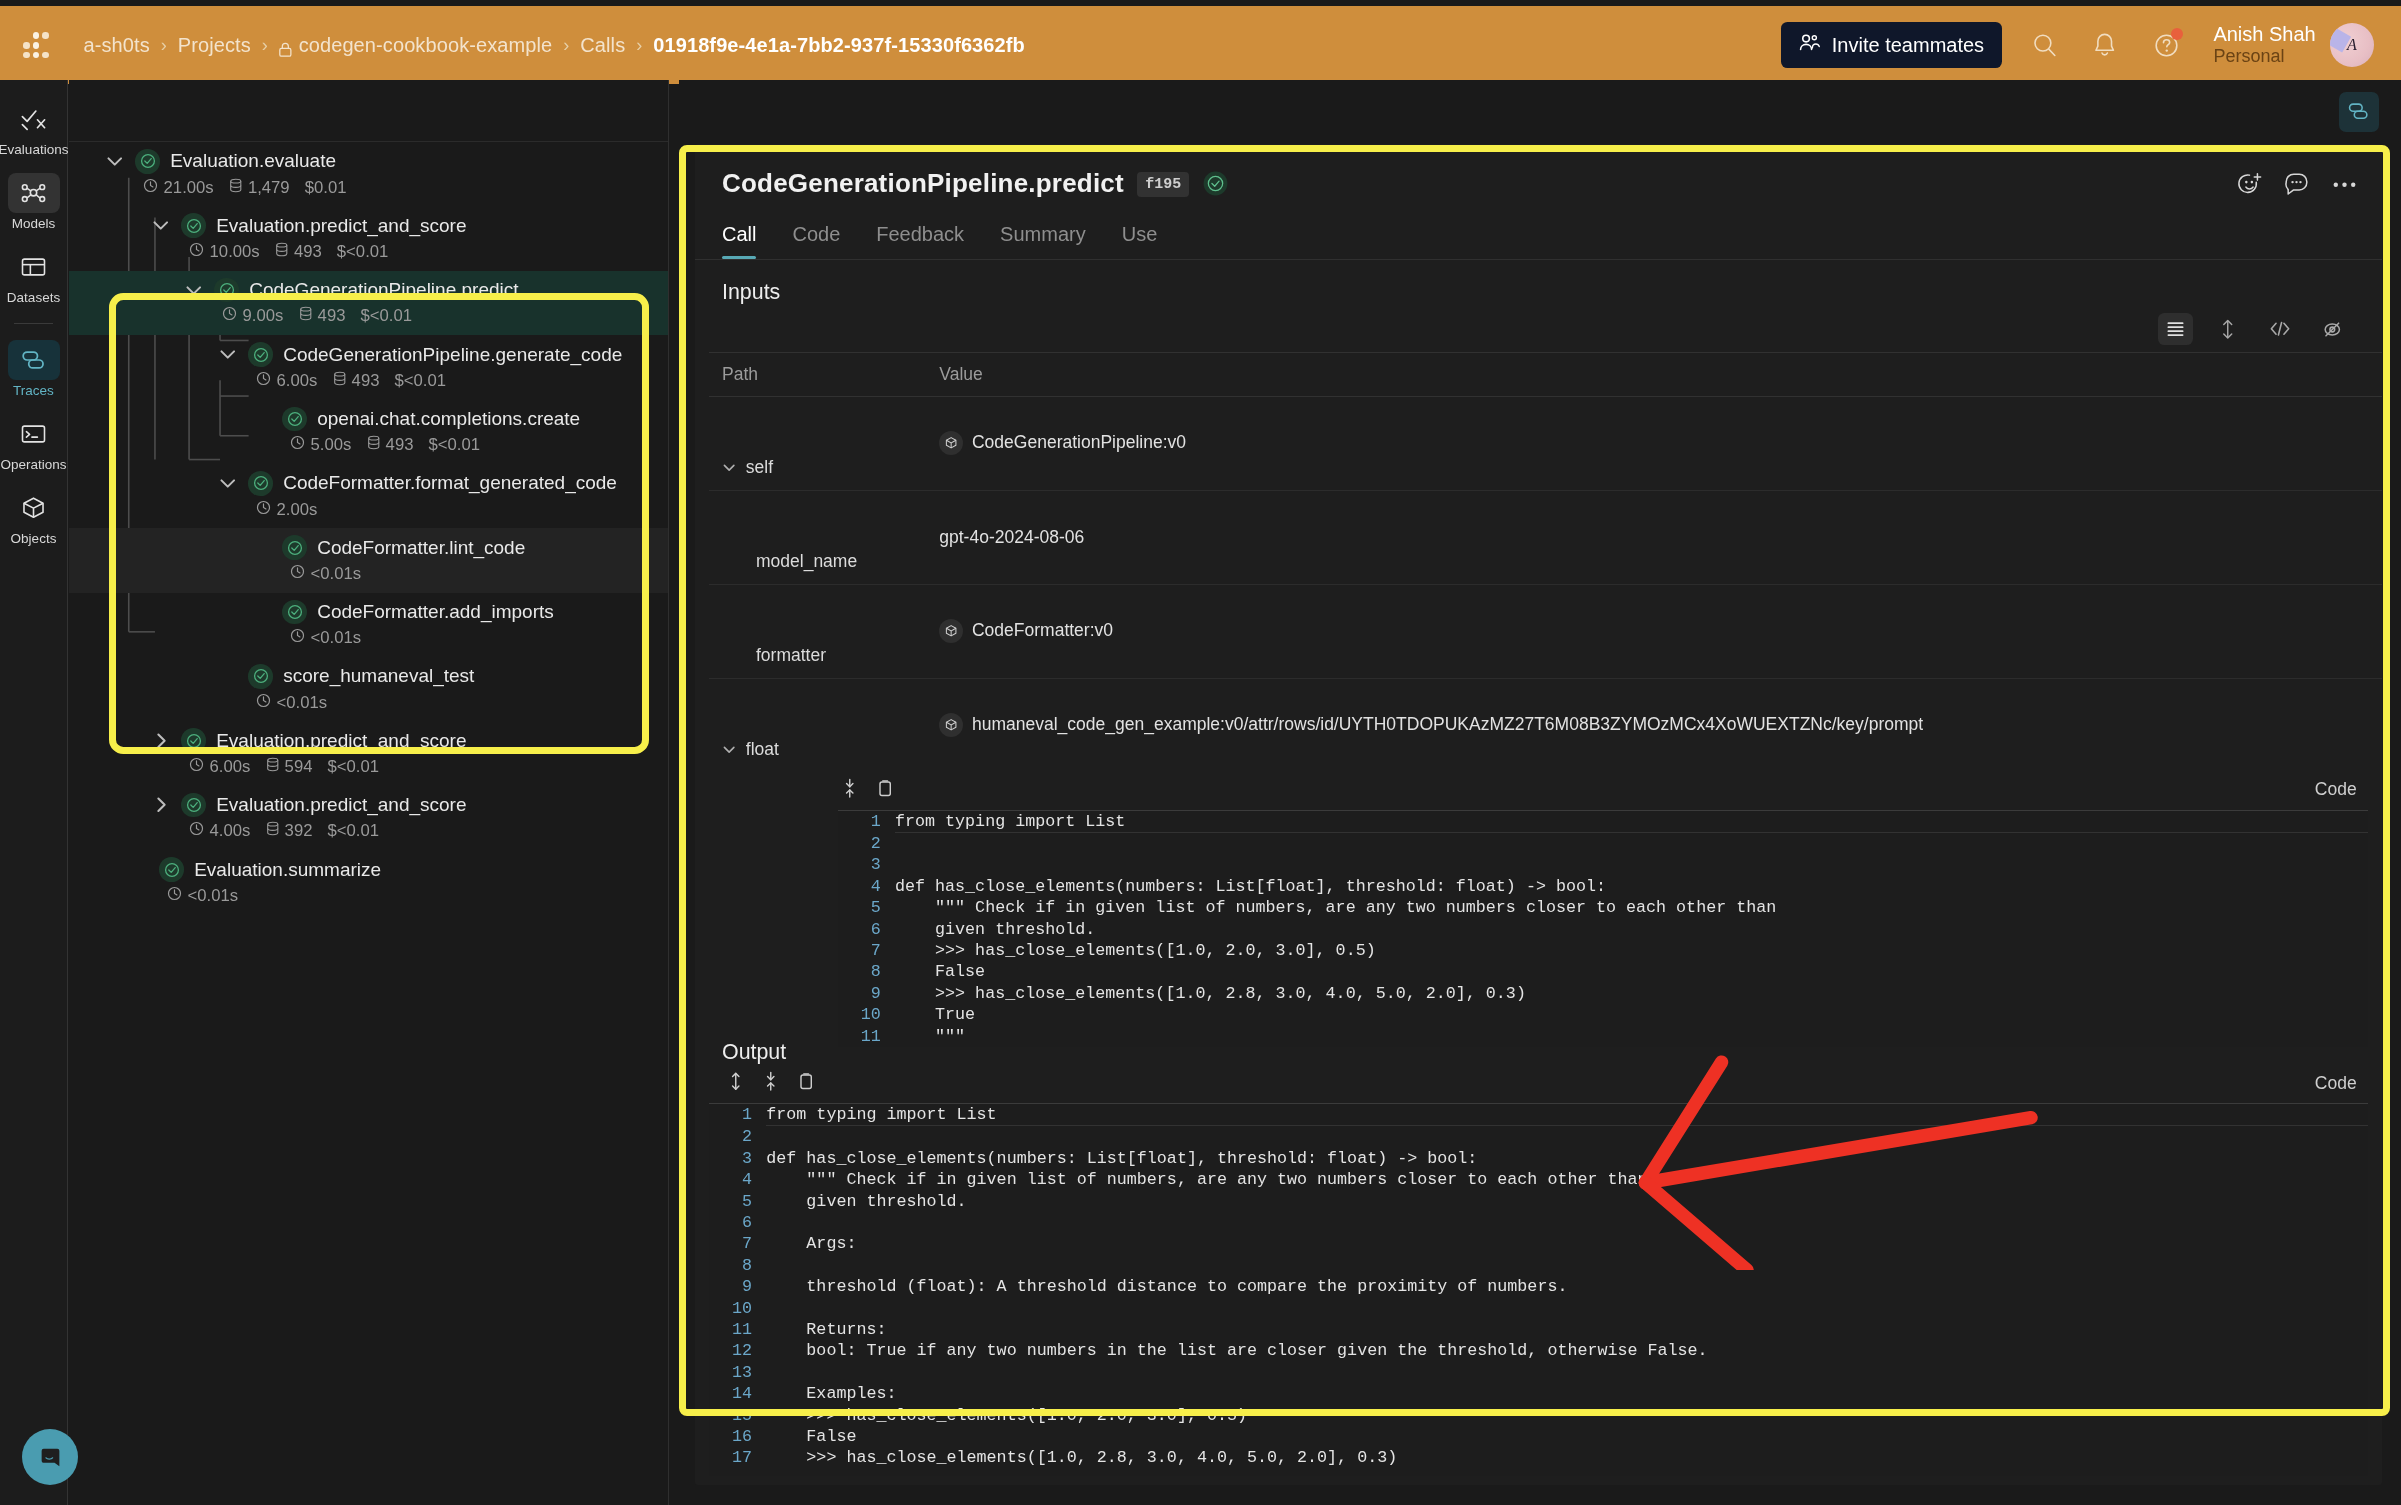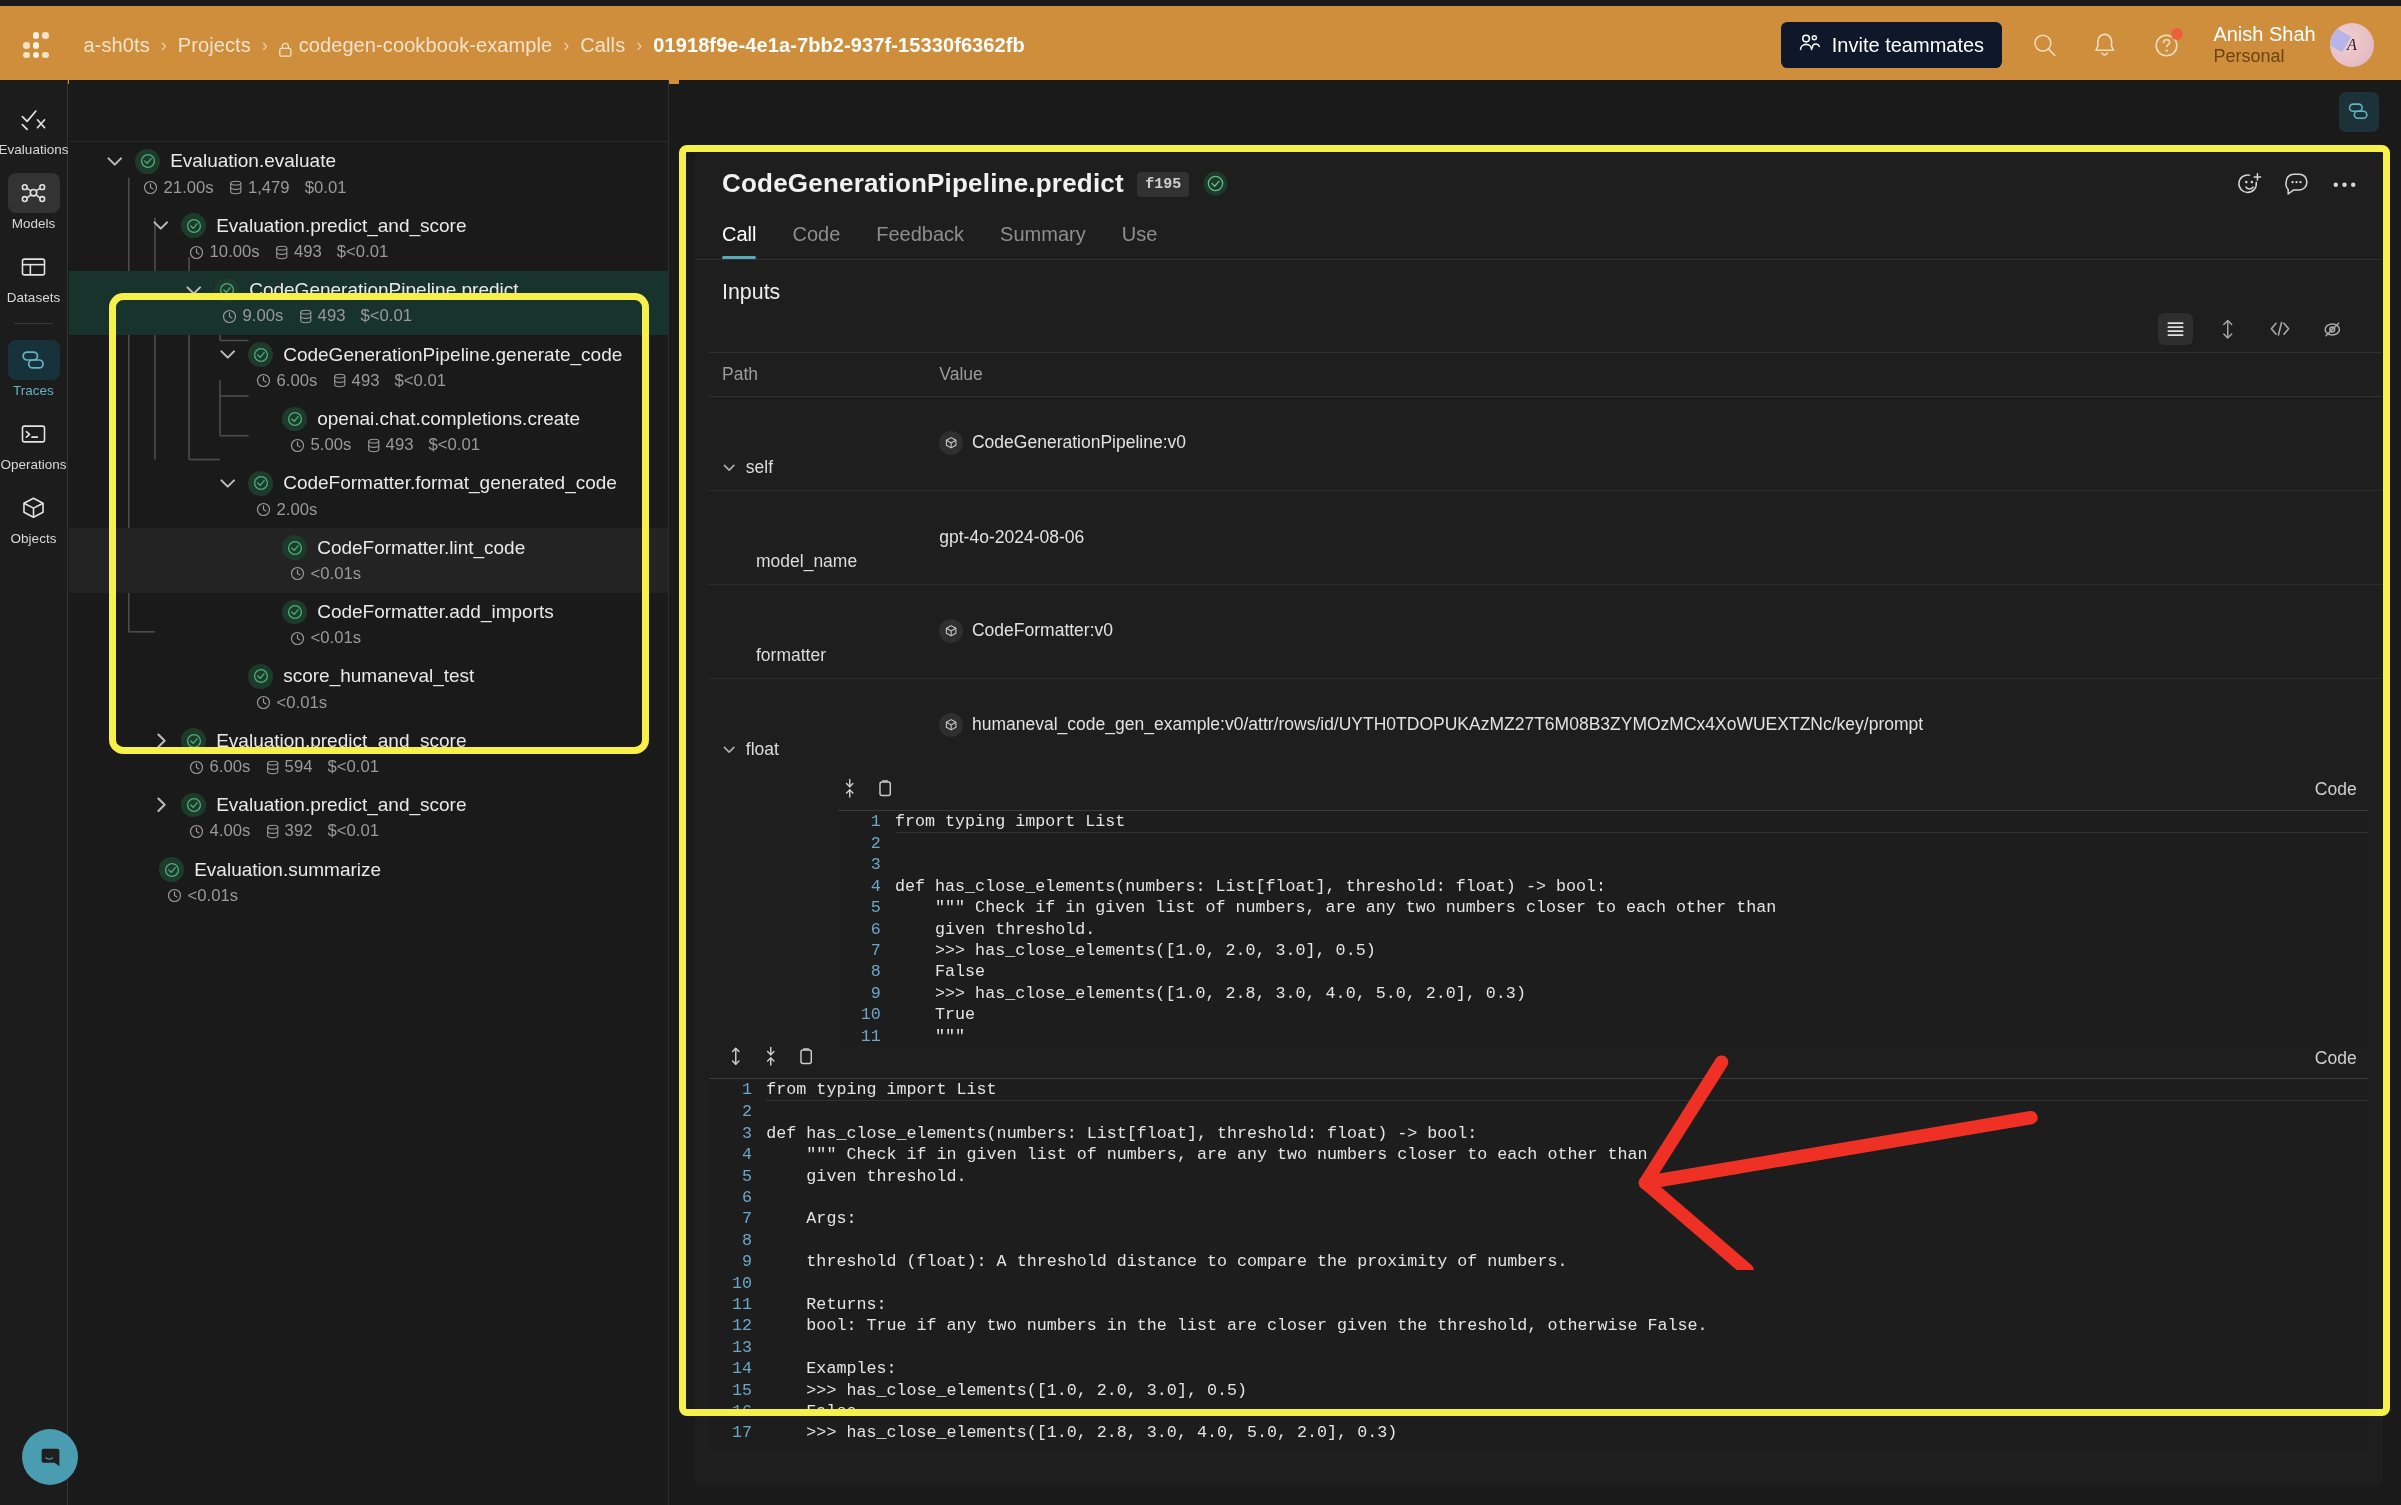--- a/index.html
+++ b/index.html
@@ -91,21 +91,21 @@
   .row-main { display: flex; align-items: center; gap: 10.3px; }
   .chev { width: 20px; height: 20px; flex: none; display:flex;
           align-items:center; justify-content:center; cursor: pointer; }
   .chev.empty { visibility: hidden; }
   .status-ic { width: 24.6px; height: 24.6px; border-radius: 50%;
                background: #1d3a2b; display:flex; align-items:center;
                justify-content:center; flex: none; }
   .row-title { color: #e9e9e9; font-size: 19px; white-space: nowrap; }
   .row-meta { display: flex; align-items: center; gap: 8px;
               color: #9a9a9a; font-size: 16.7px; margin-top: 4px; }
-  .row-meta .mi { display:flex; align-items:center; gap: 5.6px; margin-right: 7.1px; }
+  .row-meta .mi { display:flex; gap: 5.6px; margin-right: 7.1px; }
   .guides { position: absolute; left: 0; top: 0; bottom: 0; width: 100%;
             pointer-events: none; }
 
   
   .detail {
     position: absolute; left: 679px; top: 80px; right: 0; bottom: 0;
     background: #1a1a1a; overflow: hidden;
   }
   .detail-topbar { height: 63px; display: flex; align-items: center;
                    justify-content: flex-end; padding-right: 22px; }
@@ -966,20 +966,21 @@
               <span class="ct">    True</span>
             </div>
             <div class="cl">
               <span class="ln">11</span>
               <span class="ct">    """</span>
             </div>
           </div>
       </div>
 
       <div class="out-wrap">
+        <div class="sect-title" style="padding-top:0;">Output</div>
 
         <div class="out-codewrap">
           <div class="code-bar" style="padding-left:17.5px;">
             <div>
               <svg width="17.5" height="20.6" viewBox="0 0 22 26">
                   <line x1="11" y1="3" x2="11" y2="23" stroke="#cfcfcf" stroke-width="1.8" stroke-linecap="round"></line>
                   <polyline points="7,7 11,3 15,7" fill="none" stroke="#cfcfcf" stroke-width="1.8" stroke-linecap="round" stroke-linejoin="round"></polyline>
                   <polyline points="7,19 11,23 15,19" fill="none" stroke="#cfcfcf" stroke-width="1.8" stroke-linecap="round" stroke-linejoin="round"></polyline>
                 </svg>
             </div>

